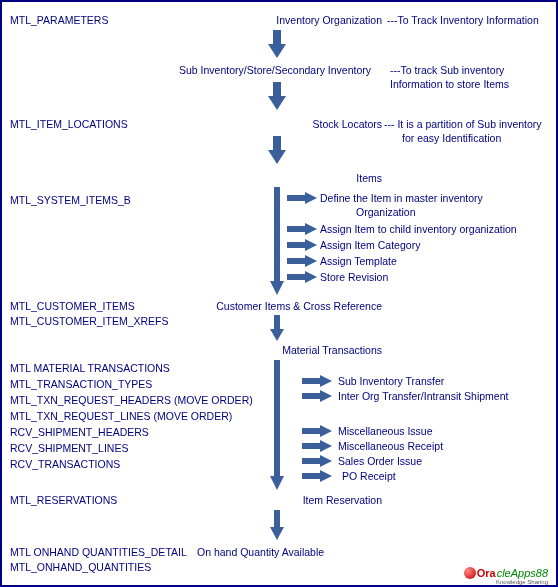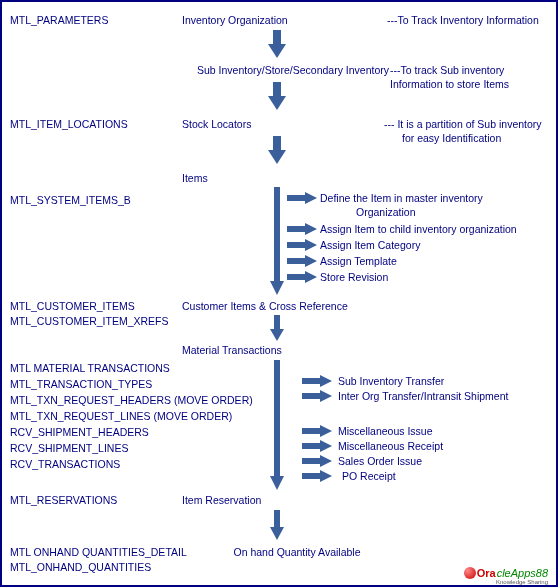--- a/index.html
+++ b/index.html
@@ -17,21 +17,21 @@
     font-size: 10.5px;
     color: #000080;
     overflow: hidden;
   }
   .col-left {
     position: absolute;
     left: 8px;
   }
   .col-mid {
     position: absolute;
-    text-align: left;
+    text-align: right;
   }
   .col-right {
     position: absolute;
   }
   .txt { white-space: nowrap; }
   svg.arrow-down { position: absolute; }
   svg.arrow-right { position: absolute; }
   .logo {
     position: absolute;
     right: 8px;
@@ -56,21 +56,21 @@
 
   <div class="col-left txt" style="top:12px">MTL_PARAMETERS</div>
   <div class="col-mid txt" style="top:12px; left:180px; width:200px">Inventory Organization</div>
   <div class="col-right txt" style="top:12px; left:385px">---To Track Inventory Information</div>
 
   <svg class="arrow-down" style="left:266px; top:28px" width="18" height="28" viewBox="0 0 18 28">
     <rect x="5" y="0" width="8" height="16" fill="#3a5f9a"></rect>
     <polygon points="0,14 18,14 9,28" fill="#3a5f9a"></polygon>
   </svg>
 
-  <div class="col-mid txt" style="top:62px; left:186px; width:210px; text-align:center">Sub Inventory/Store/Secondary Inventory</div>
+  <div class="col-mid txt" style="top:62px; left:177px; width:210px; text-align:left">Sub Inventory/Store/Secondary Inventory</div>
   <div class="col-right txt" style="top:62px; left:388px">---To track Sub inventory</div>
   <div class="col-right txt" style="top:76px; left:388px">Information to store Items</div>
 
   <svg class="arrow-down" style="left:266px; top:80px" width="18" height="28" viewBox="0 0 18 28">
     <rect x="5" y="0" width="8" height="16" fill="#3a5f9a"></rect>
     <polygon points="0,14 18,14 9,28" fill="#3a5f9a"></polygon>
   </svg>
 
   <div class="col-left txt" style="top:116px">MTL_ITEM_LOCATIONS</div>
   <div class="col-mid txt" style="top:116px; left:180px; width:200px">Stock Locators</div>
@@ -180,21 +180,21 @@
   <div class="col-left txt" style="top:492px">MTL_RESERVATIONS</div>
   <div class="col-mid txt" style="top:492px; left:180px; width:200px">Item Reservation</div>
 
   <svg class="arrow-down" style="left:268px; top:508px" width="14" height="30" viewBox="0 0 14 30">
     <rect x="4" y="0" width="6" height="18" fill="#3a5f9a"></rect>
     <polygon points="0,17 14,17 7,30" fill="#3a5f9a"></polygon>
   </svg>
 
   <div class="col-left txt" style="top:544px">MTL ONHAND QUANTITIES_DETAIL</div>
   <div class="col-left txt" style="top:559px">MTL_ONHAND_QUANTITIES</div>
-  <div class="col-mid txt" style="top:544px; left:195px; width:200px; text-align:center">On hand Quantity Available</div>
+  <div class="col-mid txt" style="top:544px; left:195px; width:200px; text-align:left">On hand Quantity Available</div>
 
   <div class="logo">
     <div class="orb"></div>
     <span class="t1">Ora</span>
       <span class="t2">cleApps88</span>
     <span class="sub">Knowledge Sharing</span>
   </div>
 
 </div>
 

